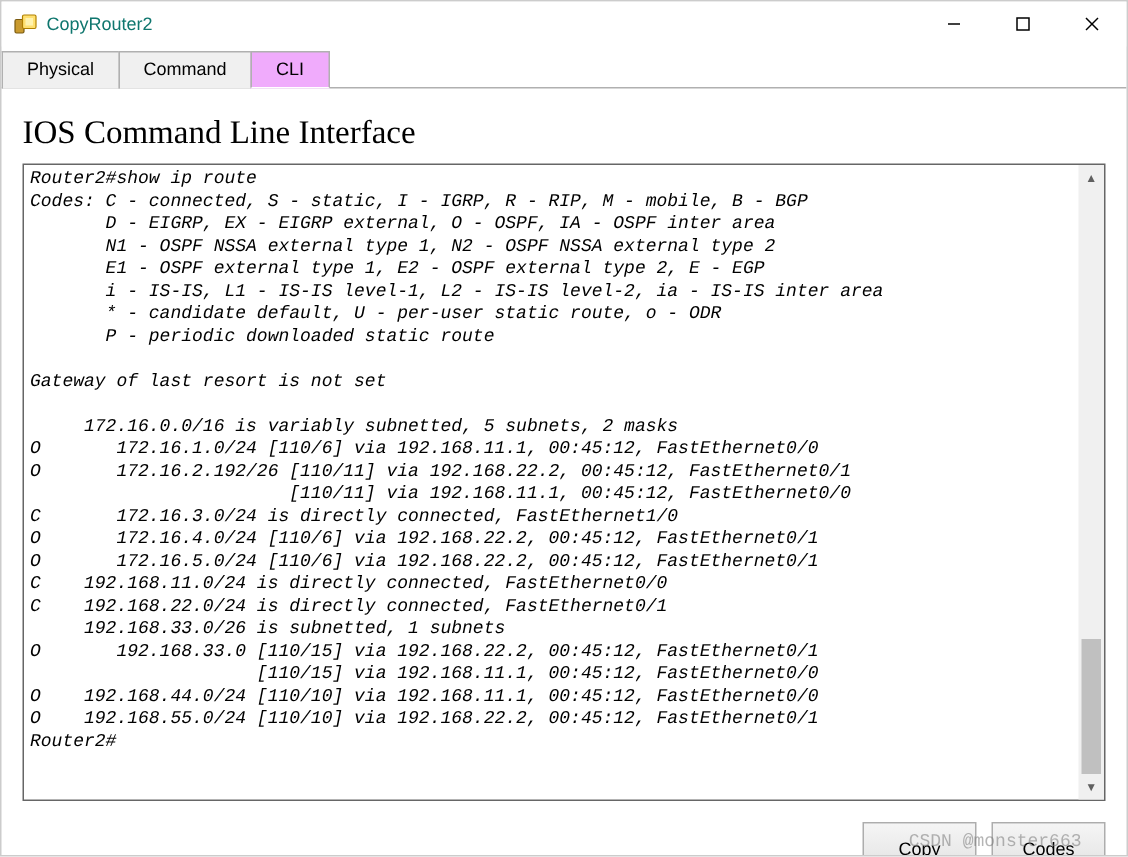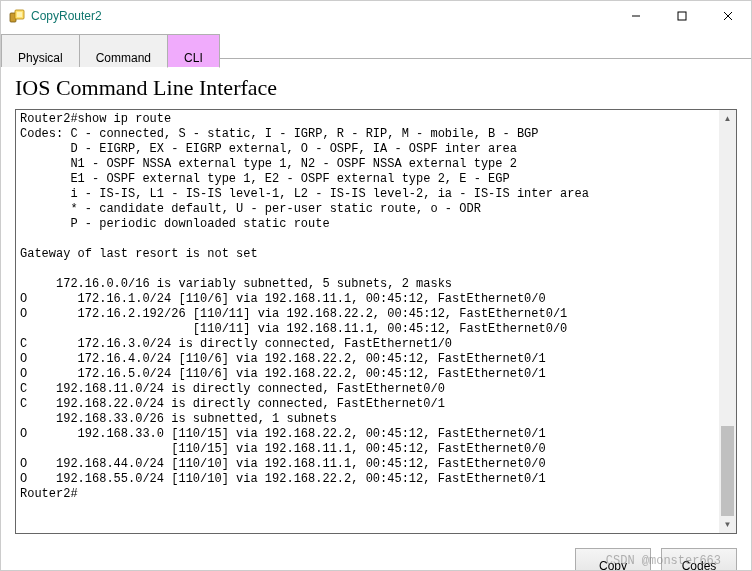--- a/index.html
+++ b/index.html
@@ -35,21 +35,21 @@
     font-size: 10px; color: #000;
   }
 
   .tabs {
     display: flex;
     border-bottom: 1px solid #b0b0b0;
     height: 26px;
     margin-top: 2px;
   }
   .tab {
-    padding: 16px 16px;
+    padding: 4px 16px;
     font-size: 12px;
     color: #000;
     border: 1px solid #b0b0b0;
     border-bottom: none;
     background: #f0f0f0;
     margin-right: -1px;
     position: relative;
     top: 1px;
     cursor: pointer;
   }
@@ -74,20 +74,21 @@
   .terminal {
     border: 1px solid #666;
     font-family: "Courier New", monospace;
     font-size: 12px;
     line-height: 15px;
     padding: 2px 4px;
     white-space: pre;
     overflow: hidden;
     height: 425px;
     color: #000;
+    font-style: italic;
   }
   .scrollbar {
     position: absolute;
     right: 1px; top: 1px; bottom: 1px;
     width: 17px;
     background: #f0f0f0;
     display: flex;
     flex-direction: column;
   }
   .sb-arrow {

